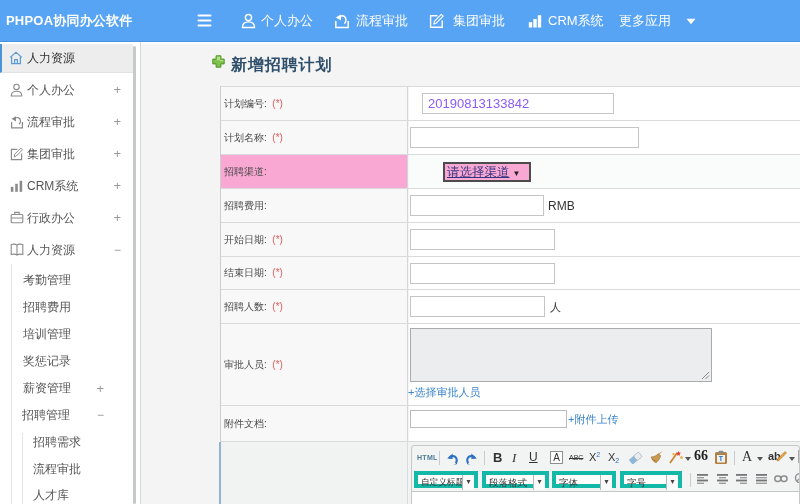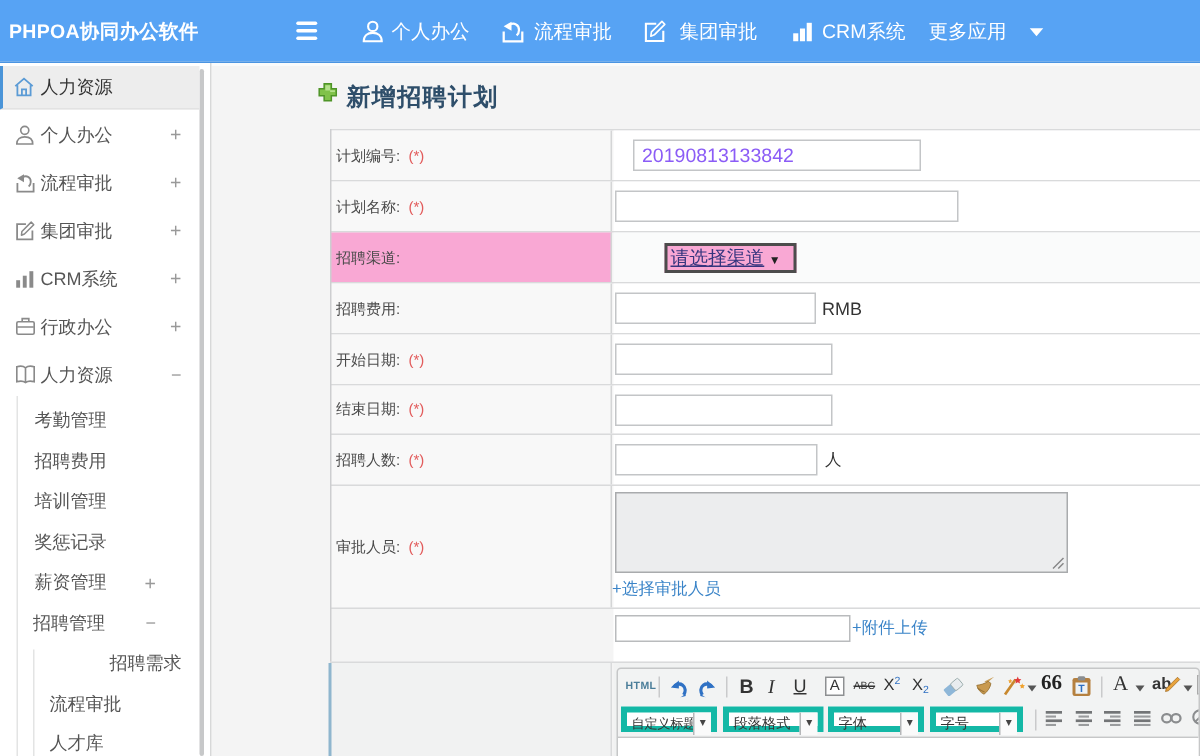--- a/index.html
+++ b/index.html
@@ -122,21 +122,21 @@
     </svg>
 <div class="mi" style="top:236px;height:28px;line-height:28px;"><span style="margin-left:27px;">人力资源</span><span class="pm" style="font-size:12px;">−</span></div>
 
 <div class="mi" style="top:267px;height:27px;line-height:27px;"><span style="margin-left:23px;">考勤管理</span></div>
 <div class="mi" style="top:294px;height:27px;line-height:27px;"><span style="margin-left:23px;">招聘费用</span></div>
 <div class="mi" style="top:321px;height:27px;line-height:27px;"><span style="margin-left:23px;">培训管理</span></div>
 <div class="mi" style="top:348px;height:27px;line-height:27px;"><span style="margin-left:23px;">奖惩记录</span></div>
 <div class="mi" style="top:375px;height:27px;line-height:27px;"><span style="margin-left:23px;">薪资管理</span><span class="pm" style="right:29px;">+</span></div>
 <div class="mi" style="top:402px;height:27px;line-height:27px;"><span style="margin-left:22px;">招聘管理</span><span class="pm" style="right:29px;font-size:12px;">−</span></div>
 
-<div class="mi" style="top:429px;height:27px;line-height:27px;padding-left:40px;"><span style="margin-left:33px;">招聘需求</span></div>
+<div class="mi" style="top:429px;height:27px;line-height:27px;"><span style="margin-left:33px;">招聘需求</span></div>
 <div class="mi" style="top:456px;height:27px;line-height:27px;"><span style="margin-left:33px;">流程审批</span></div>
 <div class="mi" style="top:482px;height:27px;line-height:27px;"><span style="margin-left:33px;">人才库</span></div>
 </div>
 
 <svg class="abs" style="left:212px;top:55px;" width="13" height="13" viewBox="0 0 13 13">
 <path d="M4.1 0.8 h4.8 v3.3 h3.3 v4.8 h-3.3 v3.3 h-4.8 v-3.3 h-3.3 v-4.8 h3.3 z" fill="#80c24a" stroke="#4e9427" stroke-width="1"></path>
 <path d="M4.9 1.8 h3.2 v3.3 h3.2 v1.2 h-3.2 v-1 h-3.2 z" fill="#b4e18c"></path>
 </svg>
 <div class="abs" style="left:231px;top:55px;font-size:16px;font-weight:bold;color:#2e4e6a;letter-spacing:0.9px;">新增招聘计划</div>
 
@@ -211,20 +211,23 @@
   <div class="fld"></div>
   <div class="abs" style="left:190px;top:4px;width:302px;height:54px;background:#ecedee;border:1px solid #a9abad;">
     <svg style="position:absolute;right:1px;bottom:1px;" width="9" height="9" viewBox="0 0 9 9">
           <path d="M8 1 L1 8 M8 4.5 L4.5 8 M8 8 L8 8" stroke="#888" stroke-width="1"></path>
         </svg>
   </div>
   <div class="abs lnk" style="left:188px;top:61px;">+选择审批人员</div>
 </div>
 
 <div class="lblrow" style="top:405px;height:36px;">
+  <div class="lbl">
+        <span class="t">附件文档:</span>
+      </div>
   <div class="fld"></div>
   <div class="inp" style="left:190px;top:4px;width:157px;height:18px;border-color:#b9bbbd;"></div>
   <div class="abs lnk" style="left:348px;top:0;height:27px;line-height:27px;">+附件上传</div>
 </div>
 
 <div class="lblrow" style="top:441px;height:63px;border-top:1px solid #d9dadb;">
   <div class="lbl" style="background:#f1f2f2;border-right-color:#d9dadb;"></div>
   <div class="fld" style="background:#f1f2f2;"></div>
 
   <div class="abs" style="left:-1px;top:0;width:2px;height:63px;background:#8fb6ce;"></div>

